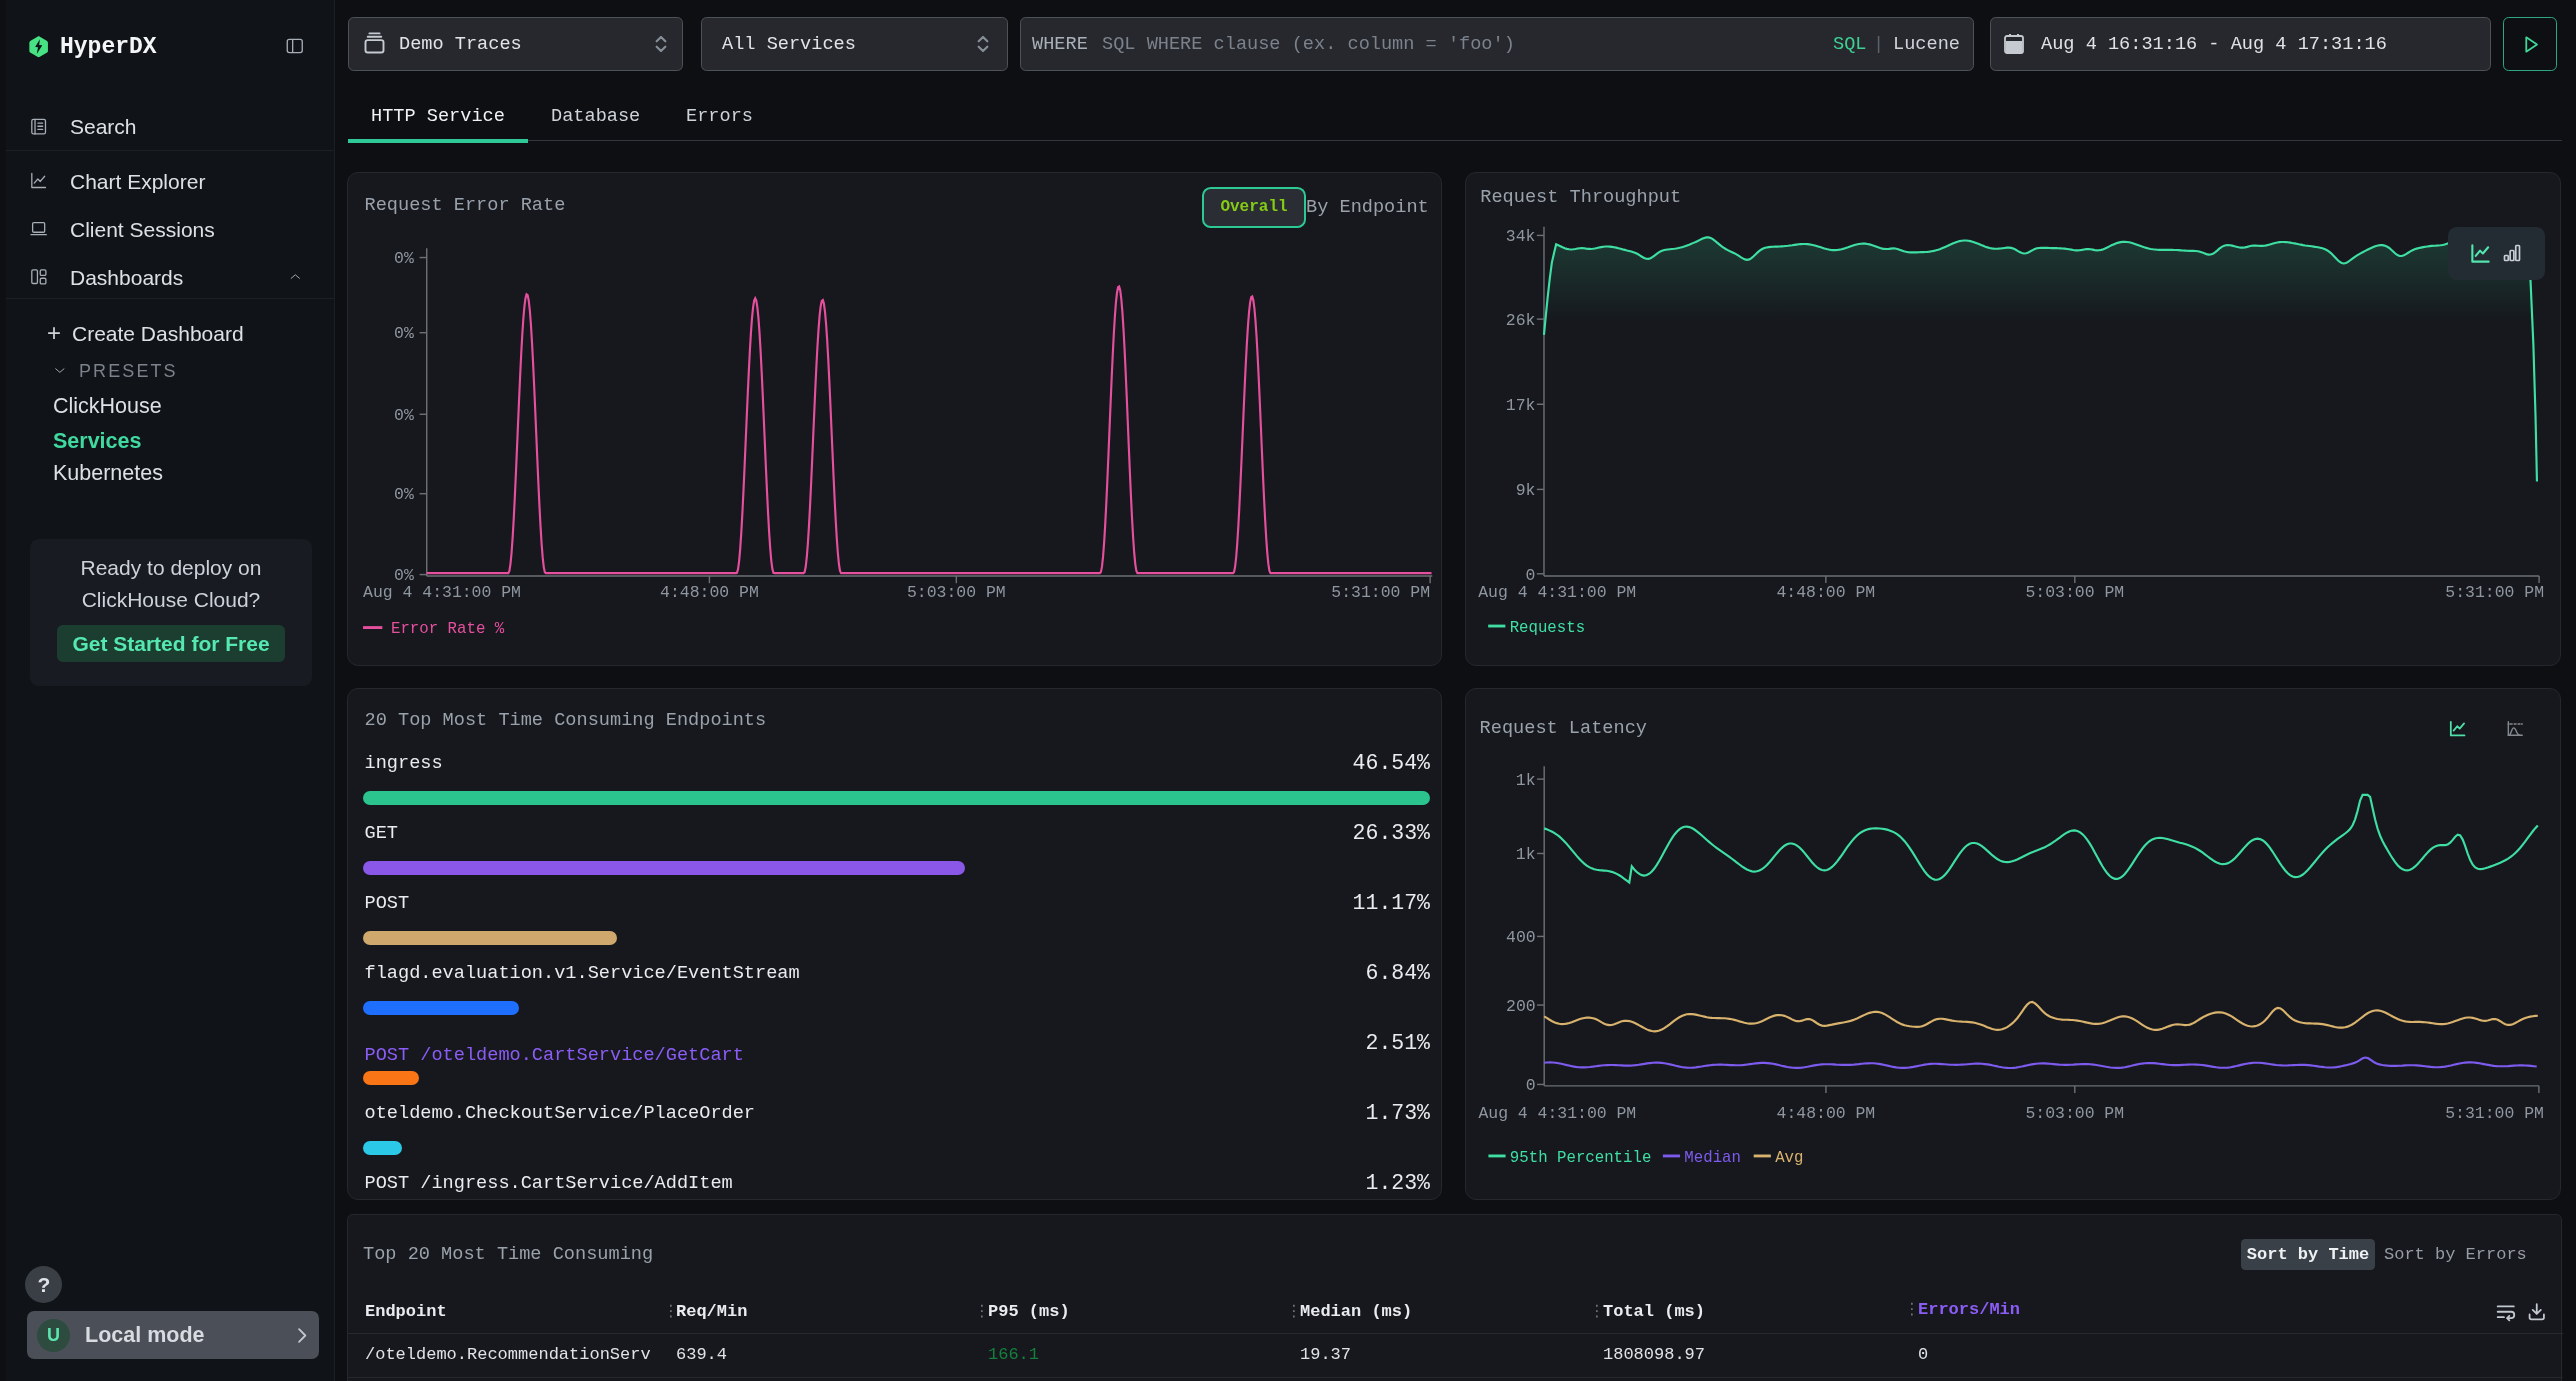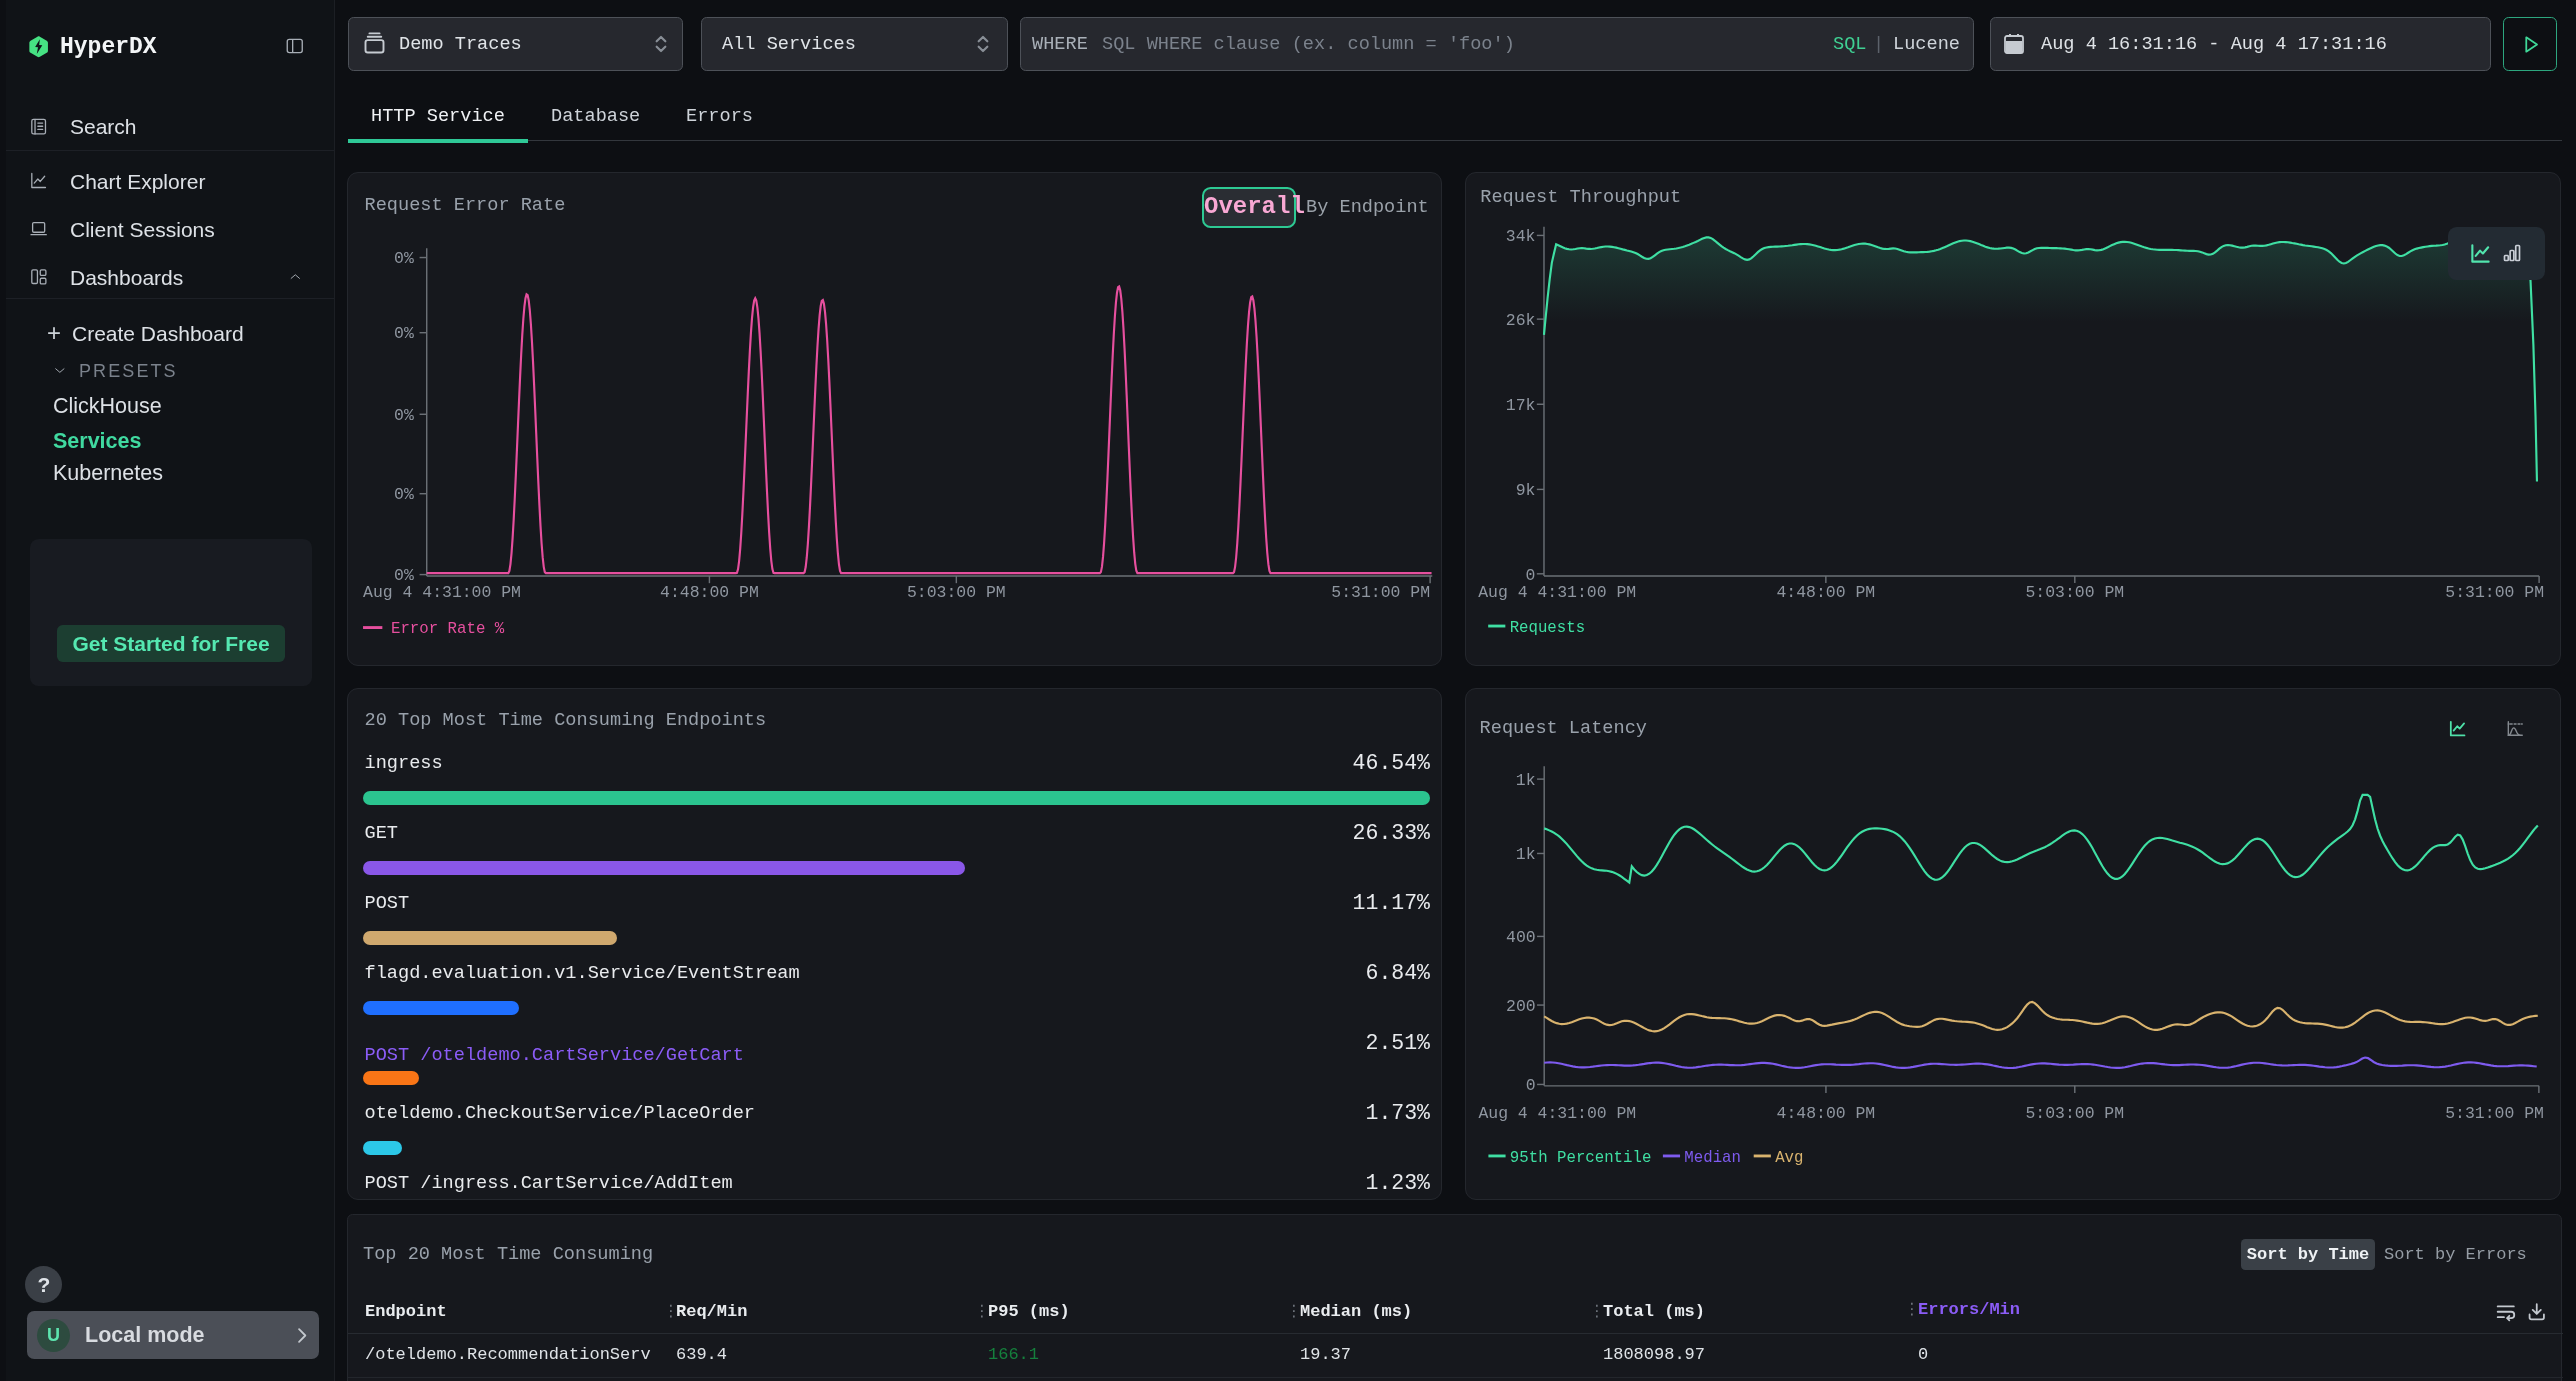--- a/index.html
+++ b/index.html
@@ -65,20 +65,21 @@
   <svg class="abs" style="left:46px;top:364px" width="15.7" height="14.3" viewBox="0 0 24 24" fill="none" stroke="#a8aeb6" stroke-width="1.6" stroke-linecap="round" stroke-linejoin="round">
       <path d="M5 8 l7 6 7-6"></path>
     </svg>
   <div class="abs sans" style="left:73px;top:361px;font-size:18px;letter-spacing:2.1px;color:#7b828c">PRESETS</div>
 
   <div class="navtxt" style="left:47px;top:394px;font-size:21.5px">ClickHouse</div>
   <div class="navtxt" style="left:47px;top:429px;font-size:21.5px;font-weight:bold;color:#40d9a0">Services</div>
   <div class="navtxt" style="left:47px;top:461px;font-size:21.5px">Kubernetes</div>
 
   <div class="abs" style="left:24px;top:539px;width:282px;height:147px;background:#181b21;border-radius:8.6px"></div>
+  <div class="abs sans" style="left:24px;top:552px;width:282px;text-align:center;font-size:21px;line-height:31.5px;color:#ccd2d9">Ready to deploy on<br>ClickHouse Cloud?</div>
   <div class="abs sans" style="left:51px;top:625px;width:228px;height:37px;background:#1c3e31;border-radius:5.7px;text-align:center;line-height:37px;font-weight:bold;font-size:21px;color:#55e8b1">Get Started for Free</div>
 
   <div class="abs sans" style="left:19.3px;top:1266px;width:37px;height:37px;border-radius:50%;background:#3a3f46;text-align:center;line-height:37px;font-weight:bold;font-size:21px;color:#dfe3e8">?</div>
 
   <div class="abs" style="left:21px;top:1311px;width:292px;height:48px;border-radius:7.2px;background:#4b4f57"></div>
   <div class="abs sans" style="left:31px;top:1319px;width:33px;height:33px;border-radius:50%;background:#2d4b3f;text-align:center;line-height:33px;font-weight:bold;font-size:18px;color:#5de4ae">U</div>
   <div class="abs sans" style="left:79px;top:1323px;font-weight:bold;font-size:21.5px;color:#d8dbe0">Local mode</div>
   <svg class="abs" style="left:285px;top:1322px" width="21.5" height="27" viewBox="0 0 24 24" fill="none" stroke="#c3c8ce" stroke-width="2" stroke-linecap="round" stroke-linejoin="round">
       <path d="M9 5 l7 7 -7 7"></path>
     </svg>
@@ -124,21 +125,21 @@
   </svg>
 
 <div class="mtxt" style="left:371px;top:106px;color:#f0f2f5">HTTP Service</div>
 <div class="mtxt" style="left:551px;top:106px;color:#ced3d9">Database</div>
 <div class="mtxt" style="left:686px;top:106px;color:#ced3d9">Errors</div>
 <div class="abs" style="left:348px;top:140px;width:2214px;height:1.4px;background:#33373d"></div>
 <div class="abs" style="left:348px;top:139px;width:180px;height:3.6px;background:#2fc997"></div>
 
 <div class="panel" style="left:347px;top:172px;width:1095px;height:494px">
   <div class="ptitle" style="left:16.5px;top:22px">Request Error Rate</div>
-  <div class="abs mono" style="left:854px;top:13.6px;width:94px;height:41px;background:#2a2d33;border:2.1px solid #2dc993;border-radius:8.6px;text-align:center;line-height:36px;font-size:24px;font-weight:bold;color:#f9a8d4">Overall</div>
+  <div class="abs mono" style="left:854px;top:13.6px;width:104px;height:41px;background:#2a2d33;border:2.1px solid #2dc993;border-radius:8.6px;text-align:center;line-height:36px;font-size:16px;font-weight:bold;color:#84cc16">Overall</div>
   <div class="mtxt" style="left:958px;top:24px;color:#9aa1a9">By Endpoint</div>
   <svg class="chart" width="1095" height="494" viewBox="0 0 1530 690">
     <line x1="110" y1="105" x2="110" y2="563" stroke="#6b7076" stroke-width="2"></line>
     <line x1="110" y1="563" x2="1515" y2="563" stroke="#6b7076" stroke-width="2"></line>
     <line x1="100" y1="118" x2="110" y2="118" stroke="#6b7076" stroke-width="2"></line>
     <line x1="100" y1="223" x2="110" y2="223" stroke="#6b7076" stroke-width="2"></line>
     <line x1="100" y1="337" x2="110" y2="337" stroke="#6b7076" stroke-width="2"></line>
     <line x1="100" y1="448" x2="110" y2="448" stroke="#6b7076" stroke-width="2"></line>
     <line x1="100" y1="561" x2="110" y2="561" stroke="#6b7076" stroke-width="2"></line>
     <line x1="505" y1="563" x2="505" y2="573" stroke="#6b7076" stroke-width="2"></line>

